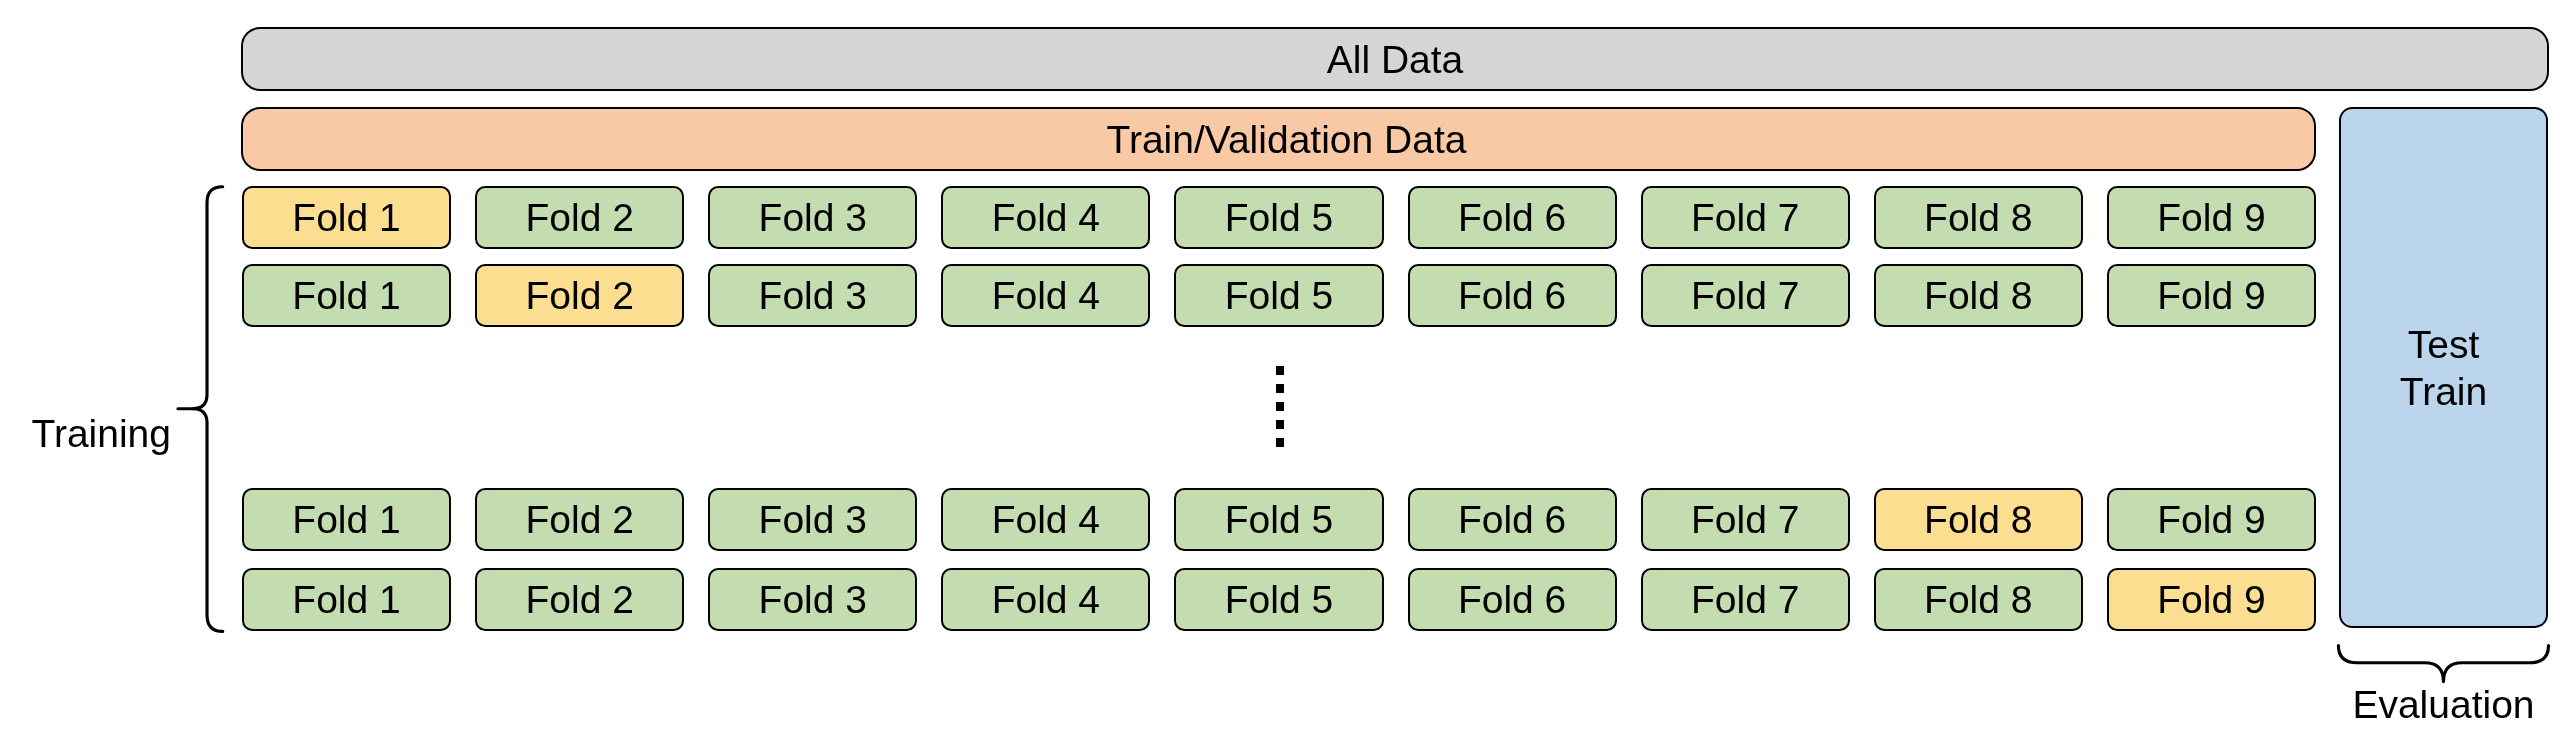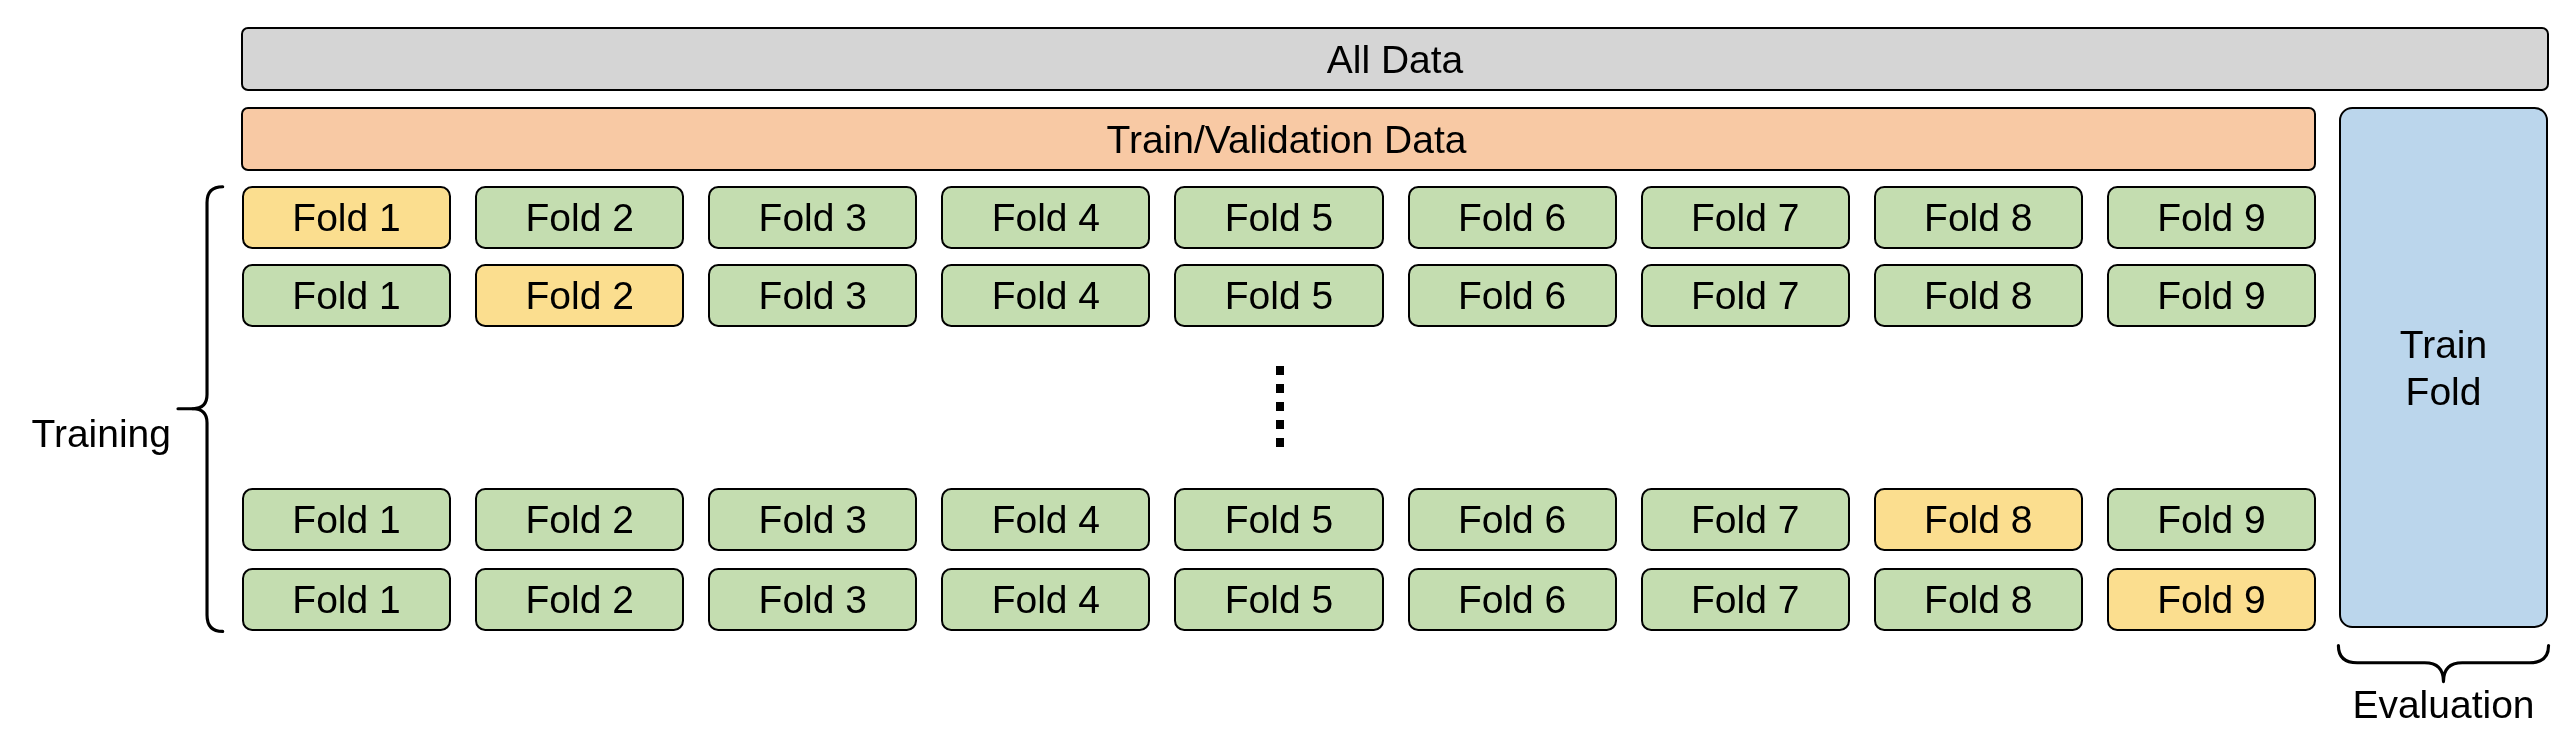--- a/index.html
+++ b/index.html
@@ -12,21 +12,21 @@
     width: 2576px;
     height: 739px;
     background: #ffffff;
     font-family: "Liberation Sans", "DejaVu Sans", sans-serif;
     color: var(--text, #000);
   }
   .bar {
     position: absolute;
     box-sizing: border-box;
     border: 2.7px solid var(--outline, #000);
-    border-radius: 7px;
+    border-radius: 19px;
     display: flex;
     align-items: center;
     justify-content: center;
     font-size: 39px;
     line-height: 1;
   }
   .bar-all-data {
     left: 241px; top: 27.4px;
     width: 2308px; height: 64px;
     background: var(--all-data-fill, #d5d5d5);
@@ -117,22 +117,22 @@
 </head>
 <body>
 
 <div class="canvas">
 
   <div class="bar bar-all-data">All Data</div>
 
   <div class="bar bar-train-val">Train/Validation Data</div>
 
   <div class="bar test-fold">
+    <span class="line">Test</span>
     <span class="line">Train</span>
-    <span class="line">Fold</span>
   </div>
 
   <div class="fold-row" style="top:186px">
       <div class="fold-box hl">Fold 1</div>
       <div class="fold-box">Fold 2</div>
       <div class="fold-box">Fold 3</div>
       <div class="fold-box">Fold 4</div>
       <div class="fold-box">Fold 5</div>
       <div class="fold-box">Fold 6</div>
       <div class="fold-box">Fold 7</div>

